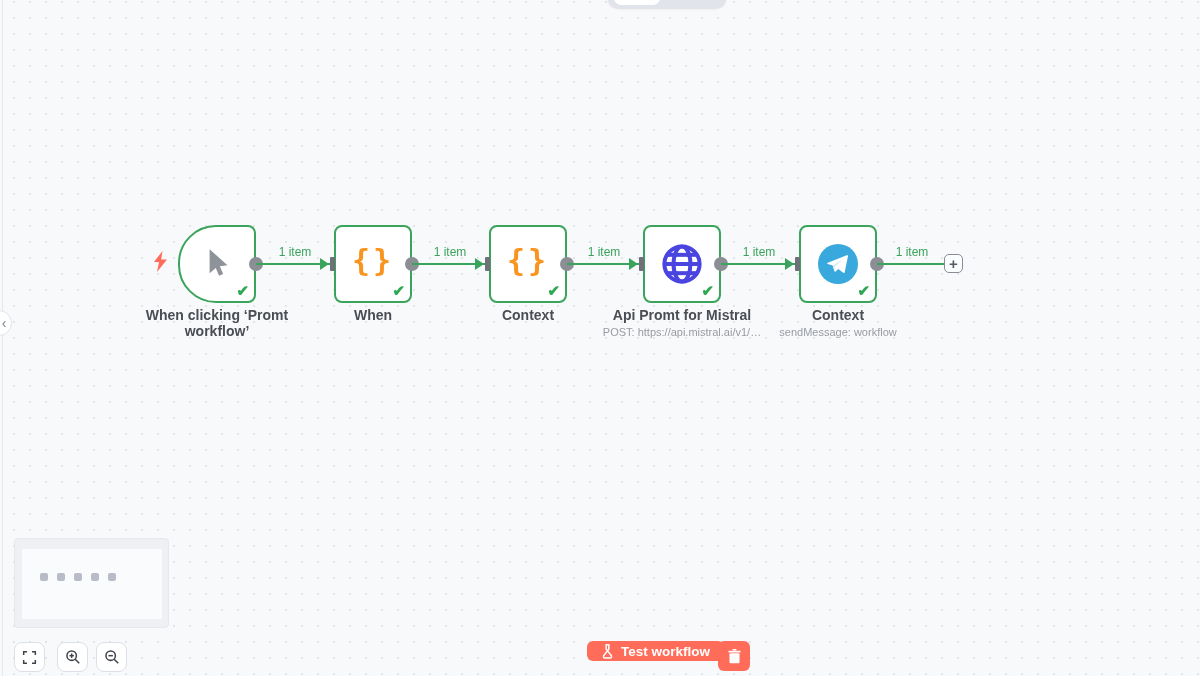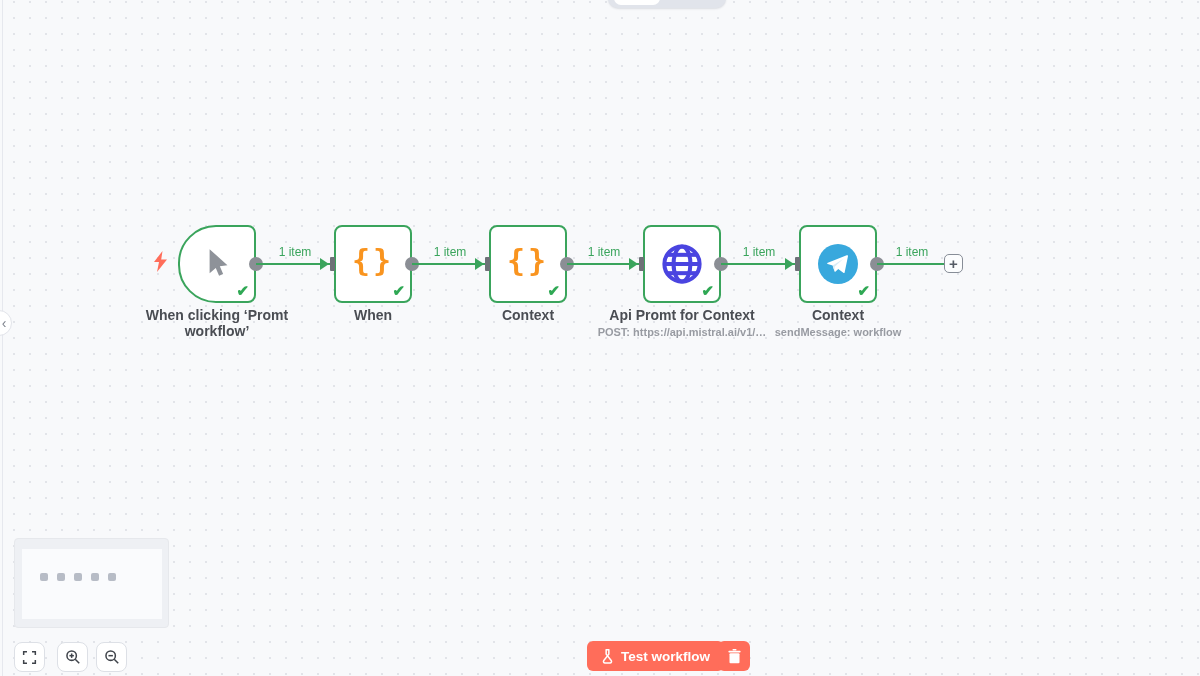--- a/index.html
+++ b/index.html
@@ -21,21 +21,21 @@
   .seg .pill{position:absolute;left:6px;bottom:3px;width:46px;height:21px;background:#fff;border-radius:7px;}
   
   .node{position:absolute;top:225px;width:78px;height:78px;background:#fff;
     border:2px solid #3aa45c;border-radius:8px;box-sizing:border-box;}
   .node.trigger{border-radius:38px 8px 8px 38px;}
   .node .icon-wrap{position:absolute;inset:0;display:flex;align-items:center;justify-content:center;}
   .node .check{position:absolute;right:5px;bottom:1px;color:#2fa854;font-size:15px;font-weight:bold;}
   .node-label{position:absolute;top:81px;left:50%;transform:translateX(-50%);width:170px;
     text-align:center;font-size:14px;font-weight:600;color:#4a4d53;line-height:1.12;}
   .node-sub{position:absolute;top:99px;left:50%;transform:translateX(-50%);
-    white-space:nowrap;font-size:11px;font-weight:700;color:#989ba2;text-align:center;}
+    white-space:nowrap;font-size:11px;font-weight:400;color:#989ba2;text-align:center;}
   .braces{font-size:30px;font-weight:700;color:#f9941f;letter-spacing:3px;line-height:1;
     font-family:"DejaVu Sans Mono",monospace;padding-bottom:6px;}
   
   .conn-line{position:absolute;top:263px;height:2px;background:#3aa45c;}
   .conn-dot{position:absolute;top:257px;width:14px;height:14px;border-radius:50%;background:#8b8e95;}
   .conn-arrow{position:absolute;top:258px;width:0;height:0;border-top:6px solid transparent;
     border-bottom:6px solid transparent;border-left:9px solid #3aa45c;}
   .conn-bar{position:absolute;top:257px;width:5px;height:14px;background:#6e7177;border-radius:1px;}
   .conn-label{position:absolute;top:245px;transform:translateX(-50%);font-size:12px;color:#3aa45c;}
   .bolt{position:absolute;left:153px;top:251px;}
@@ -45,21 +45,21 @@
   
   .minimap{position:absolute;left:14px;top:538px;width:155px;height:90px;background:#eef0f4;
     border:1px solid #e6e8ec;border-radius:4px;box-sizing:border-box;}
   .minimap .inner{position:absolute;left:7px;right:6px;top:10px;bottom:8px;background:#fafbfd;}
   .minimap .mrow{position:absolute;left:25px;top:34px;display:flex;gap:9px;}
   .minimap .mnode{width:8px;height:8px;border-radius:2px;background:#b7bcc6;}
   
   .ctrl-btn{position:absolute;top:642px;width:31px;height:30px;background:#fff;border:1px solid #dde0e6;
     border-radius:8px;box-sizing:border-box;display:flex;align-items:center;justify-content:center;cursor:pointer;}
   
-  .test-btn{position:absolute;left:587px;top:641px;height:30px;padding:0 14px;background:#ff6d5a;
+  .test-btn{position:absolute;left:587px;top:641px;height:20px;padding:0 14px;background:#ff6d5a;
     border:none;border-radius:6px;display:flex;align-items:center;gap:7px;color:#fff;
     font-size:13.5px;font-weight:700;font-family:"Liberation Sans",sans-serif;cursor:pointer;}
   .trash-btn{position:absolute;left:718px;top:641px;width:32px;height:30px;background:#ff6d5a;
     border:none;border-radius:6px;display:flex;align-items:center;justify-content:center;cursor:pointer;}
 </style>
 </head>
 <body>
 
 <div id="stage">
 
@@ -106,21 +106,21 @@
     <div class="icon-wrap">
       <svg width="44" height="44" viewBox="0 0 24 24" fill="none" stroke="#4a44e0" stroke-width="2.2">
         <circle cx="12" cy="12" r="9.6"></circle>
         <ellipse cx="12" cy="12" rx="4.6" ry="9.6"></ellipse>
         <line x1="2.4" y1="12" x2="21.6" y2="12"></line>
         <line x1="4.2" y1="7" x2="19.8" y2="7"></line>
         <line x1="4.2" y1="17" x2="19.8" y2="17"></line>
       </svg>
     </div>
     <span class="check">✔</span>
-    <div class="node-label">Api Promt for Context</div>
+    <div class="node-label">Api Promt for Mistral</div>
     <div class="node-sub">POST: https://api.mistral.ai/v1/…</div>
   </div>
 
   <div class="node" style="left:799px;">
     <div class="icon-wrap">
       <svg width="40" height="40" viewBox="0 0 24 24">
         <circle cx="12" cy="12" r="12" fill="#38a8dd"></circle>
         <path d="M17.6 6.6 L5.9 11.2 c-.55.22-.52.62-.08.76 l2.95.94 1.1 3.46 c.14.4.45.44.72.18 l1.55-1.5 3.05 2.25 c.4.25.72.1.82-.4 l1.95-9.4 c.14-.63-.23-.9-.84-.63z" fill="#fff"></path>
         <path d="M8.8 12.9 l6.3-3.9 -5.1 4.6 -.2 2.3z" fill="#d7ecf7"></path>
       </svg>

